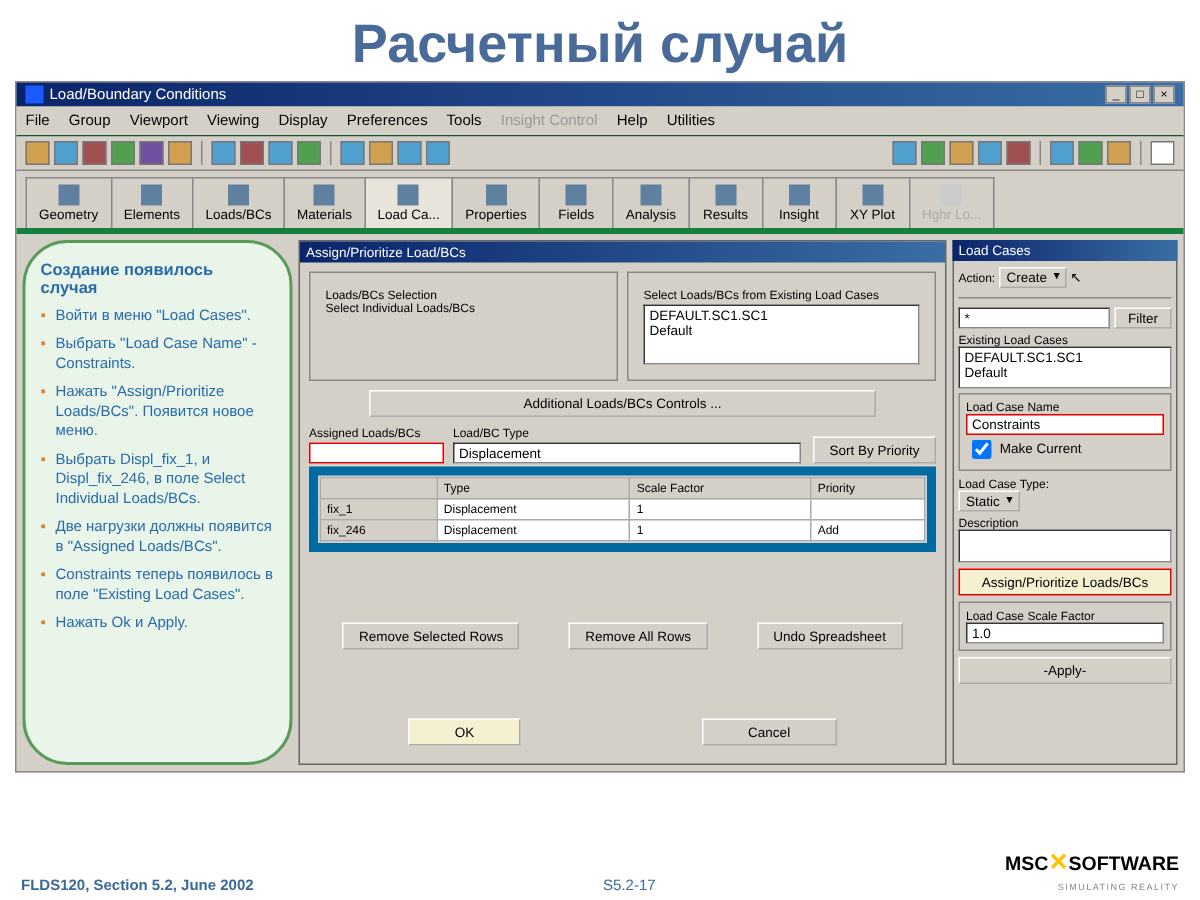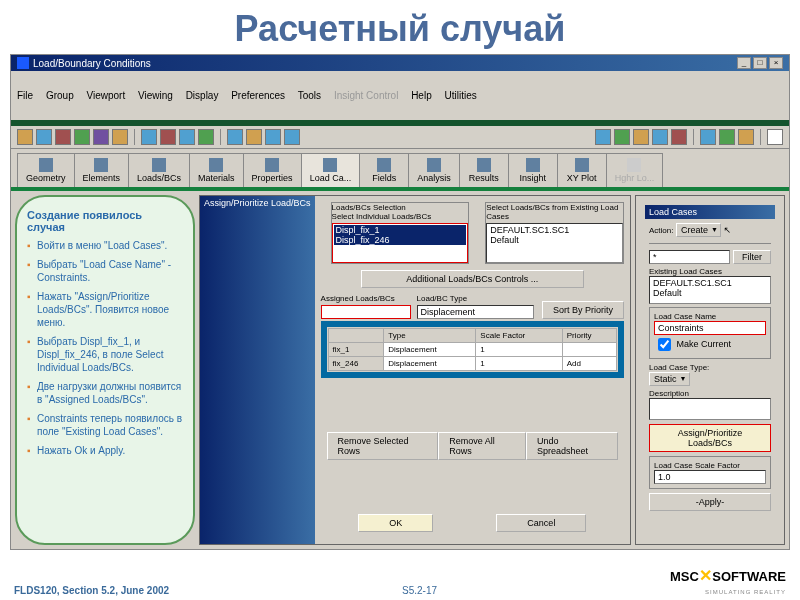--- a/index.html
+++ b/index.html
@@ -6,21 +6,21 @@
   body { margin: 0; width: 800px; height: 600px; background: #fff; position: relative; }
   
   .slide-title { text-align: center; font-size: 36px; font-weight: bold; color: #4a6a9a; padding: 8px 0 4px; }
   
   .app-window { margin: 0 10px; border: 1px solid #888; background: #d4d0c8; position: relative; }
   .titlebar { background: linear-gradient(to right, #0a246a, #3a6ea5); color: #fff; font-size: 10px; padding: 2px 6px; display: flex; align-items: center; }
   .titlebar .win-icon { width: 12px; height: 12px; background: #1a5aff; margin-right: 4px; display:inline-block;}
   .win-controls { margin-left: auto; display: flex; gap: 2px; }
   .win-btn { width: 14px; height: 12px; background: #d4d0c8; border: 1px solid #888; font-size: 8px; text-align: center; line-height: 10px; color:#000;}
   
-  .menubar { background: #d4d0c8; font-size: 10px; padding: 19px 6px; border-bottom: 6px solid #14532d; }
+  .menubar { background: #d4d0c8; font-size: 10px; padding: 4px 6px; border-bottom: 1px solid #14532d; }
   .menubar span { margin-right: 10px; }
   .menubar .dim { color: #999; }
   
   .toolbar { background: #d4d0c8; padding: 3px 6px; border-bottom: 1px solid #888; display: flex; gap: 3px; align-items:center;}
   .tool-ico { width: 16px; height: 16px; background: #5a8ad0; border: 1px solid #777; display:inline-block;}
   .tool-ico.c1{background:#d0a050;} .tool-ico.c2{background:#50a0d0;} .tool-ico.c3{background:#a05050;}
   .tool-ico.c4{background:#50a050;} .tool-ico.c5{background:#7050a0;}
   .tool-sep{width:1px;height:16px;background:#888;margin:0 3px;}
   
   .tabbar { background: #d4d0c8; padding: 4px 6px 0; border-bottom: 4px solid #15803d; display: flex; font-size: 9px; }
@@ -33,24 +33,24 @@
   
   .callout { width: 180px; background: #e8f5e8; border: 2px solid #5a9a5a; border-radius: 30px; padding: 12px 10px; font-size: 10px; color: #2a6aaa; }
   .callout-title { font-weight: bold; font-size: 11px; margin-bottom: 6px; }
   .callout ul { list-style: none; padding: 0; margin: 0; }
   .callout li { margin-bottom: 6px; padding-left: 10px; position: relative; line-height: 1.3;}
   .callout li::before { content: '▪'; position: absolute; left: 0; color: #e08030; }
   
   .panel { background: #d4d0c8; border: 1px solid #666; position: relative; }
   .panel-title { background: linear-gradient(to right, #0a246a, #3a6ea5); color: #fff; font-size: 9px; padding: 2px 4px; }
   
-  .assign-panel { flex: 1; display: flex; flex-direction: row; font-size: 9px; }
+  .assign-panel { flex: 1; display: flex; flex-direction: column; font-size: 9px; }
   .assign-body { padding: 6px; flex:1; display:flex; flex-direction:column;}
   .row2 { display: flex; gap: 6px; }
-  .subpanel { flex: 1; border: 1px solid #888; padding: 0; margin-left: 10px; }
+  .subpanel { flex: 1; border: 1px solid #888; padding: 10px; }
   .sub-label { font-size: 8px; margin-bottom: 2px; }
   .listbox { background: #fff; border: 1px inset #888; min-height: 40px; font-size: 9px; padding: 1px;}
   .listbox.hl{border:1px solid #e00000;}
   .listbox .sel { background: #0a246a; color: #fff; padding: 0 2px;}
   .listbox .item{padding:0 2px;}
   .wide-btn { background: #d4d0c8; border: 1px outset #fff; font-size: 9px; padding: 3px; text-align: center; margin: 6px 40px; }
   
   .tbl{width:100%;border:1px solid #888;font-size:8px;background:#fff;border-collapse:collapse;}
   .tbl td,.tbl th{border:1px solid #aaa;padding:2px 4px;text-align:left;}
   .tbl th{background:#d4d0c8;font-weight:normal;}
@@ -61,21 +61,21 @@
   .btn.y{background:#f5f0d0;}
   
   .field-wrap{margin-bottom:3px;}
   .field-lbl{font-size:8px;display:block;}
   .inp{background:#fff;border:1px inset #888;font-size:9px;padding:1px 3px;width:100%;height:14px;}
   .inp.hl{border:1px solid #e00000;}
   .sel-box{background:#d4d0c8;border:1px outset #fff;font-size:9px;padding:1px 12px 1px 4px;display:inline-block;position:relative;}
   .sel-box::after{content:'▼';font-size:7px;position:absolute;right:2px;top:2px;}
   .chk{font-size:9px;}
   
-  .loadcases-panel{width:150px;padding:13px;font-size:9px;}
+  .loadcases-panel{width:150px;padding:3px;font-size:9px;}
   .grp{border:1px solid #888;padding:4px;margin-bottom:4px;}
   
   .slide-footer { position: absolute; bottom: 4px; left: 0; right: 0; display: flex; font-size: 10px; padding: 0 14px; color: #3a6a9a; align-items:flex-end;}
   .footer-left{font-weight:bold;}
   .footer-center{flex:1;text-align:center;}
   .footer-right{text-align:right;}
   .logo{font-weight:bold;font-size:13px;color:#000;}
   .logo .x{color:#ffc000;font-size:16px;}
   .logo-sub{font-size:6px;color:#888;letter-spacing:1px;}
 </style>
@@ -137,22 +137,22 @@
     <span class="tool-ico c1"></span>
     <span class="tool-sep"></span>
     <span class="tool-ico" style="background:#fff"></span>
   </div>
 
   <div class="tabbar">
     <div class="tab"><span class="tab-ico"></span><span>Geometry</span></div>
     <div class="tab"><span class="tab-ico"></span><span>Elements</span></div>
     <div class="tab"><span class="tab-ico"></span><span>Loads/BCs</span></div>
     <div class="tab"><span class="tab-ico"></span><span>Materials</span></div>
+    <div class="tab active"><span class="tab-ico"></span><span>Load Ca...</span></div>
     <div class="tab"><span class="tab-ico"></span><span>Properties</span></div>
-    <div class="tab active"><span class="tab-ico"></span><span>Load Ca...</span></div>
     <div class="tab"><span class="tab-ico"></span><span>Fields</span></div>
     <div class="tab"><span class="tab-ico"></span><span>Analysis</span></div>
     <div class="tab"><span class="tab-ico"></span><span>Results</span></div>
     <div class="tab"><span class="tab-ico"></span><span>Insight</span></div>
     <div class="tab"><span class="tab-ico"></span><span>XY Plot</span></div>
     <div class="tab dim"><span class="tab-ico" style="background:#ccc"></span><span>Hghr Lo...</span></div>
   </div>
 
   <div class="workspace">
 
@@ -168,24 +168,20 @@
         <li>Нажать Ok и Apply.</li>
       </ul>
     </div>
 
     <div class="panel assign-panel">
       <div class="panel-title">Assign/Prioritize Load/BCs</div>
       <div class="assign-body">
         <div class="row2">
           <div class="subpanel">
             <div class="sub-label"><span>Loads/BCs Selection</span><br><span>Select Individual Loads/BCs</span></div>
-            <div class="listbox hl">
-              <div class="sel">Displ_fix_1</div>
-              <div class="sel">Displ_fix_246</div>
-            </div>
           </div>
           <div class="subpanel">
             <div class="sub-label">Select Loads/BCs from Existing Load Cases</div>
             <div class="listbox">
               <div class="item">DEFAULT.SC1.SC1</div>
               <div class="item">Default</div>
             </div>
           </div>
         </div>
         <div class="wide-btn">Additional Loads/BCs Controls ...</div>

